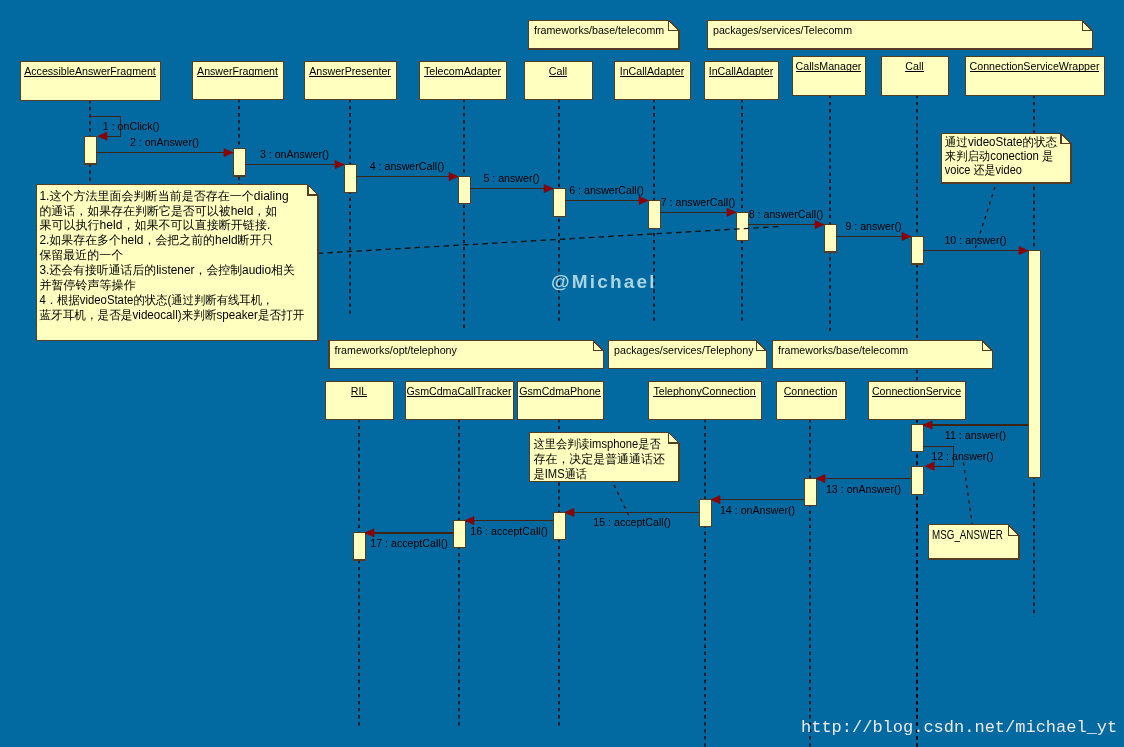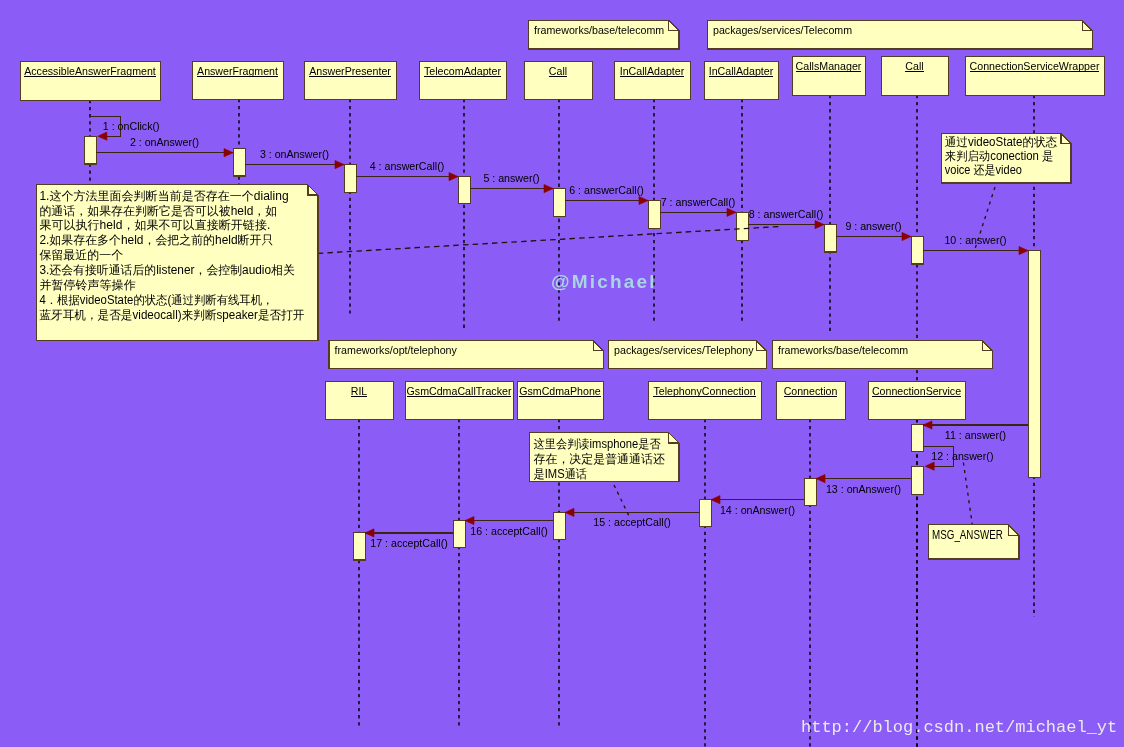--- a/index.html
+++ b/index.html
@@ -1,19 +1,19 @@
 <!DOCTYPE html>
 <html><head>
 <meta charset="utf-8">
 <title>UML Sequence Diagram</title>
 <style>
 html,body{margin:0;padding:0;background:#ffffff;}
 body{width:1124px;height:747px;overflow:hidden;
   font-family:"Liberation Sans",sans-serif;-webkit-font-smoothing:antialiased;}
-#stage{position:relative;width:1124px;height:747px;background:#8b5cf6;}
+#stage{position:relative;width:1124px;height:747px;background:#0369a1;}
 svg#root{position:absolute;left:0;top:0;display:block;}
 .boxlabel{font-size:11px;fill:#000;text-anchor:middle;}
 .pkglabel{font-size:11px;fill:#000;text-anchor:start;}
 .msglabel{font-size:11px;fill:#000;text-anchor:start;}
 .notetext{font-size:12px;fill:#000;text-anchor:start;}
 .wm-center{font-size:19px;font-weight:bold;fill:#a9d4e2;letter-spacing:2.2px;text-anchor:start;}
 .wm-bottom{font-family:"Liberation Mono","DejaVu Sans Mono",monospace;font-size:17px;
   fill:#eaeaea;letter-spacing:0px;text-anchor:start;}
 </style>
 </head>

